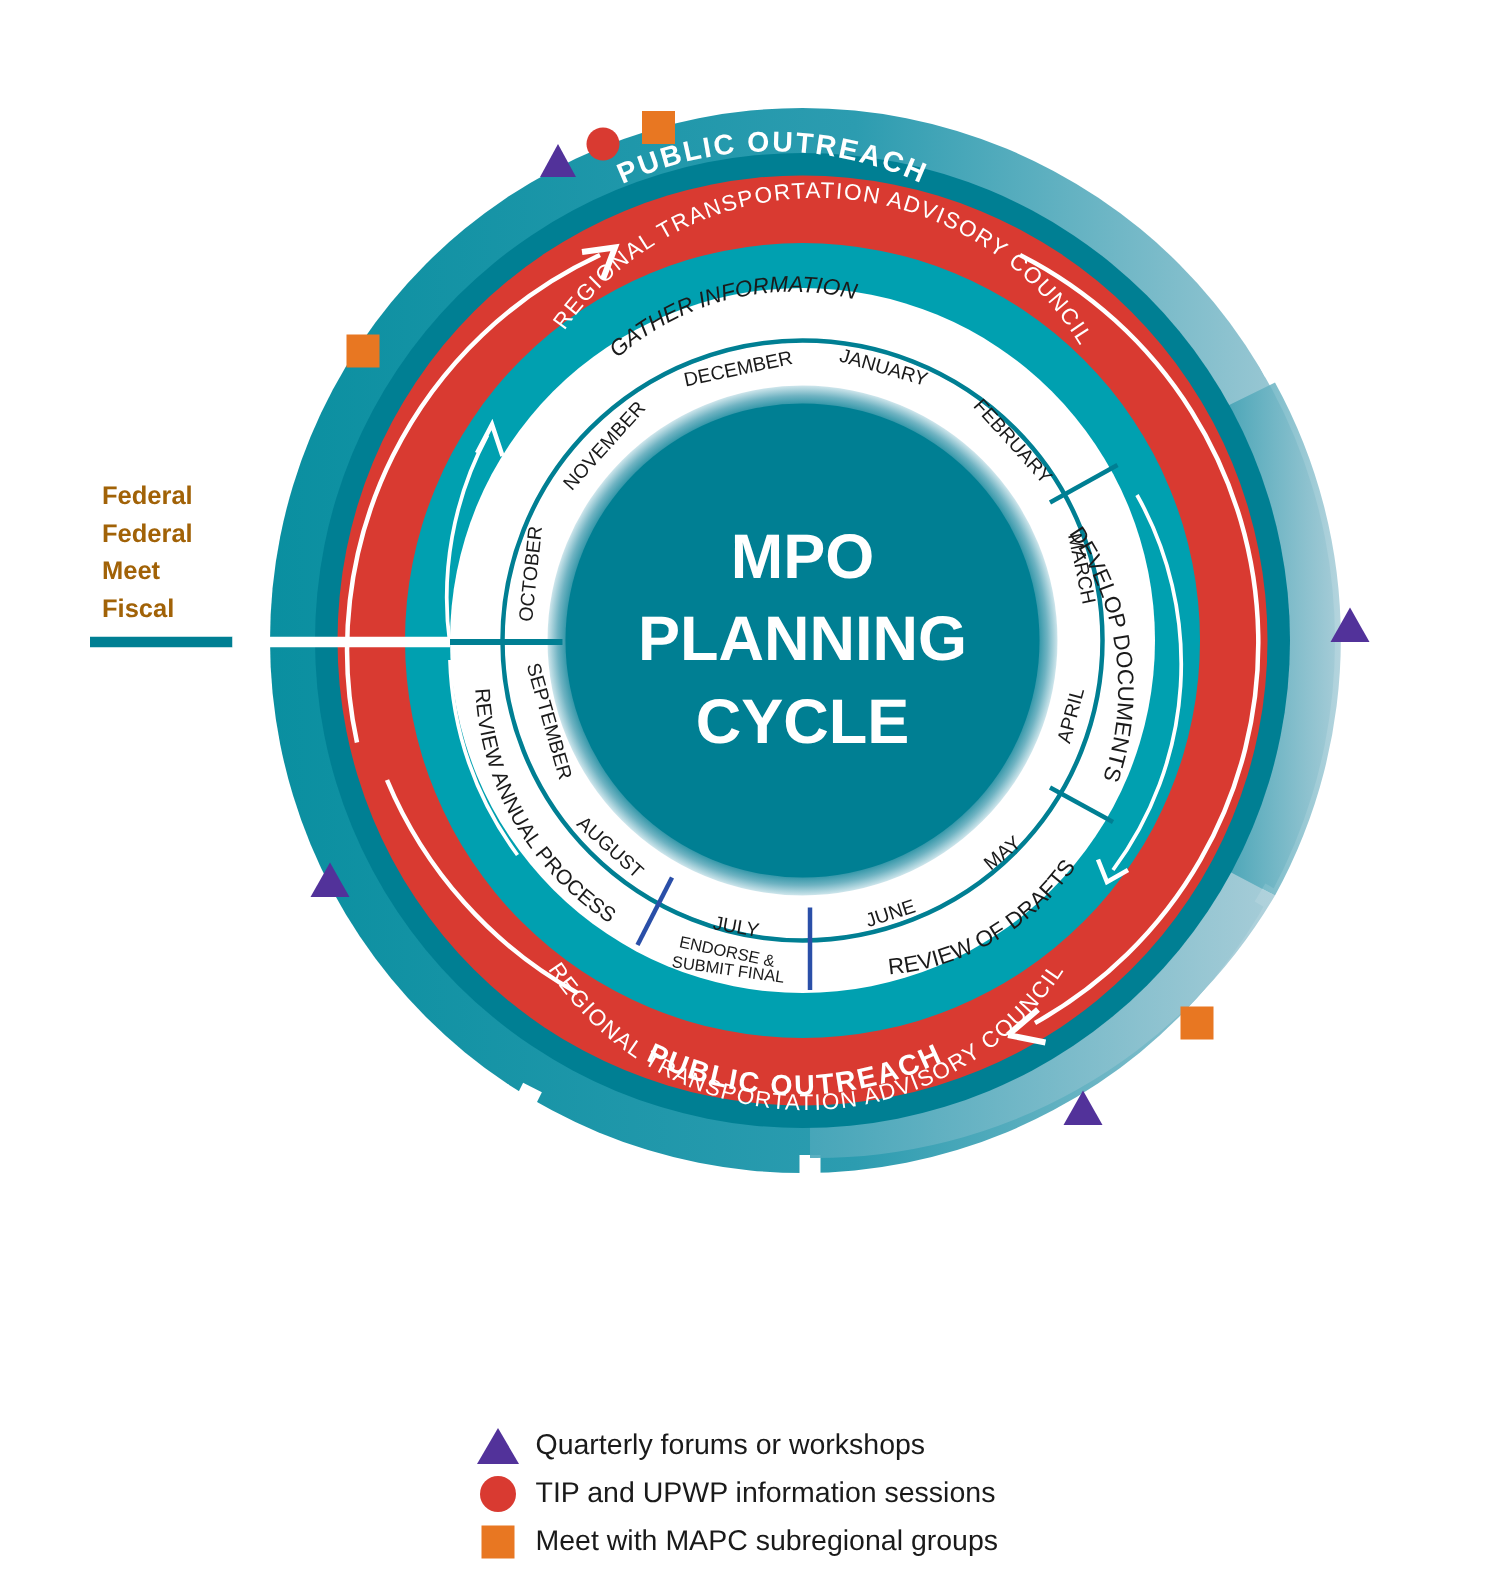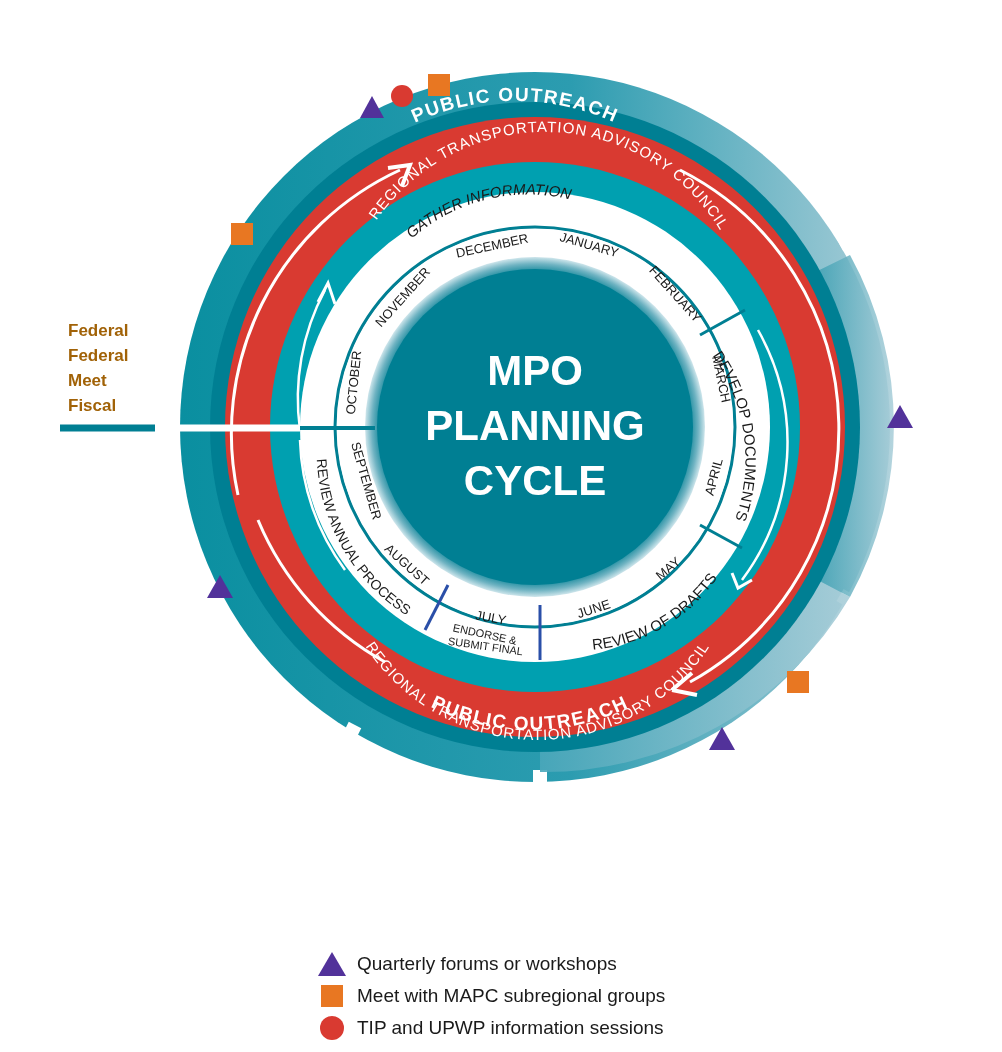--- a/index.html
+++ b/index.html
@@ -172,26 +172,26 @@
     <span class="legend-sym">
       <svg width="30" height="26">
           <polygon points="15,1 1,25 29,25" fill="#52329a"></polygon>
         </svg>
     </span>
     <span class="legend-text">Quarterly forums or workshops</span>
   </div>
   <div class="legend-row">
     <span class="legend-sym">
       <svg width="26" height="26">
+          <circle cx="13" cy="13" r="12" fill="#d93a31"></circle>
+        </svg>
+    </span>
+    <span class="legend-text">TIP and UPWP information sessions</span>
+  </div>
+  <div class="legend-row">
+    <span class="legend-sym">
+      <svg width="26" height="26">
           <rect x="2" y="2" width="22" height="22" fill="#e87722"></rect>
         </svg>
     </span>
     <span class="legend-text">Meet with MAPC subregional groups</span>
   </div>
-  <div class="legend-row">
-    <span class="legend-sym">
-      <svg width="26" height="26">
-          <circle cx="13" cy="13" r="12" fill="#d93a31"></circle>
-        </svg>
-    </span>
-    <span class="legend-text">TIP and UPWP information sessions</span>
-  </div>
 </div>
 
 </body></html>

